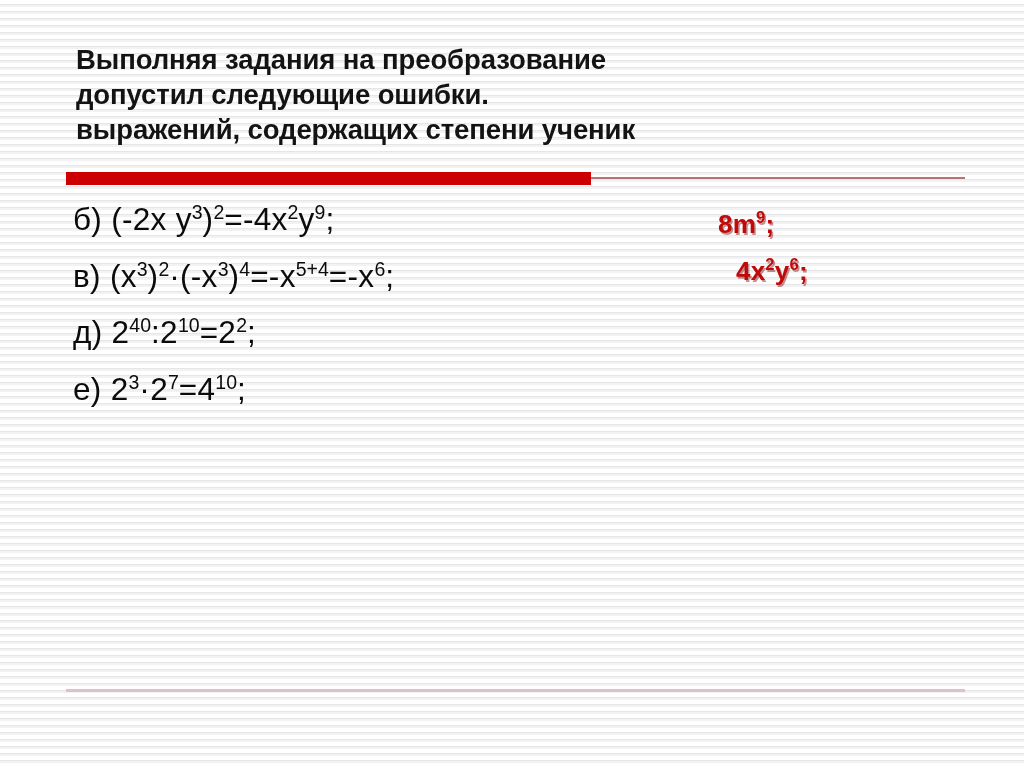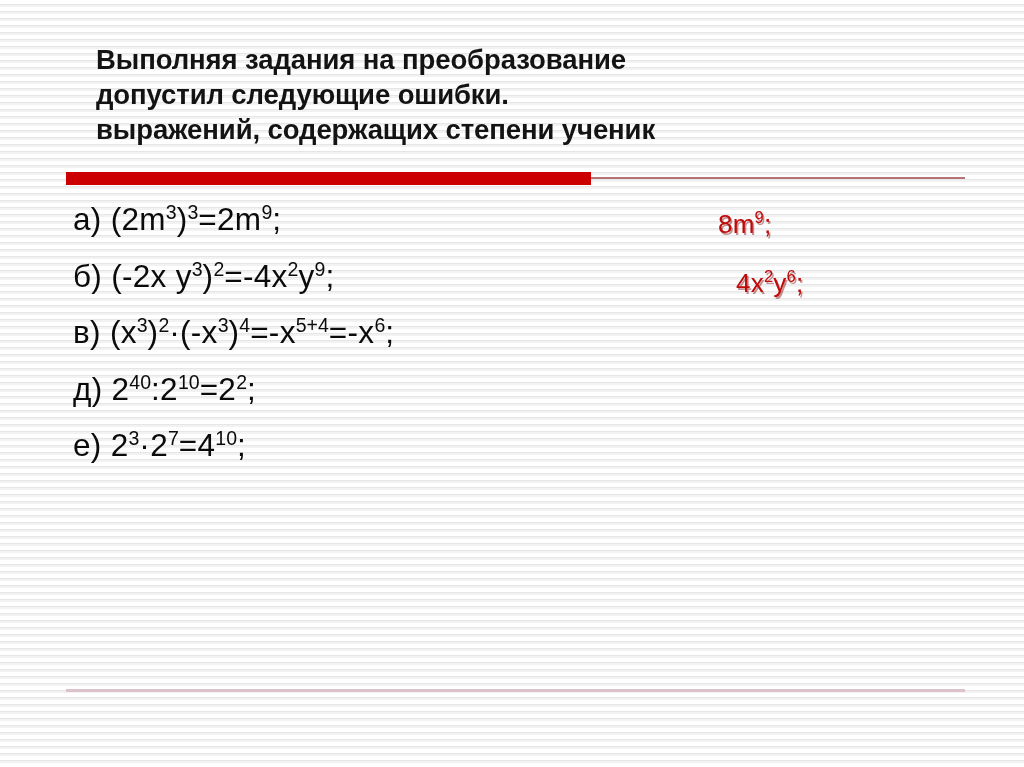--- a/index.html
+++ b/index.html
@@ -37,21 +37,20 @@
     top: 42px;
     width: 600px;
   }
   #title-block .title-line {
     font-size: 27.5px;
     font-weight: bold;
     line-height: 35px;
     color: #131313;
     letter-spacing: -0.1px;
     white-space: nowrap;
-    margin-left: 20px;
   }
 
   
   #divider-thin {
     position: absolute;
     left: 66px;
     top: 177px;
     width: 899px;
     height: 2px;
     background-color: #a85a5a;
@@ -88,33 +87,33 @@
     font-size: 0.62em;
     vertical-align: super;
     line-height: 0;
     letter-spacing: 0;
   }
 
   
   .annotation {
     position: absolute;
     font-size: 26px;
-    font-weight: normal;
+    font-weight: bold;
     color: #c00a0a;
     white-space: nowrap;
     text-shadow: 1.5px 1.5px 0.6px rgba(120, 10, 10, 0.45);
     letter-spacing: 0.2px;
   }
   .annotation sup {
     font-size: 0.64em;
     vertical-align: super;
     line-height: 0;
   }
   #annotation-a { left: 718px; top: 209px; }
-  #annotation-b { left: 736px; top: 268px; }
+  #annotation-b { left: 736px; top: 256px; }
 
   
   #divider-bottom {
     position: absolute;
     left: 66px;
     top: 689px;
     width: 899px;
     height: 3px;
     background-color: #d9bcc4;
     opacity: 0.9;
@@ -129,23 +128,20 @@
     <div class="title-line">Выполняя задания на преобразование</div>
     <div class="title-line">допустил следующие ошибки.</div>
     <div class="title-line">выражений, содержащих степени ученик</div>
   </div>
 
   <div id="divider-thin"></div>
   <div id="divider-thick"></div>
 
   <div id="math-list">
 
-    <div class="math-row">
-      <div class="math-line">а)&nbsp;(2m<sup>3</sup>)<sup>3</sup>=2m<sup>9</sup>;</div>
-    </div>
 
     <div class="math-row">
       <div class="math-line">б)&nbsp;(-2x y<sup>3</sup>)<sup>2</sup>=-4x<sup>2</sup>y<sup>9</sup>;</div>
     </div>
 
     <div class="math-row">
       <div class="math-line">в)&nbsp;(x<sup>3</sup>)<sup>2</sup>·(-x<sup>3</sup>)<sup>4</sup>=-x<sup>5+4</sup>=-x<sup>6</sup>;</div>
     </div>
 
 

